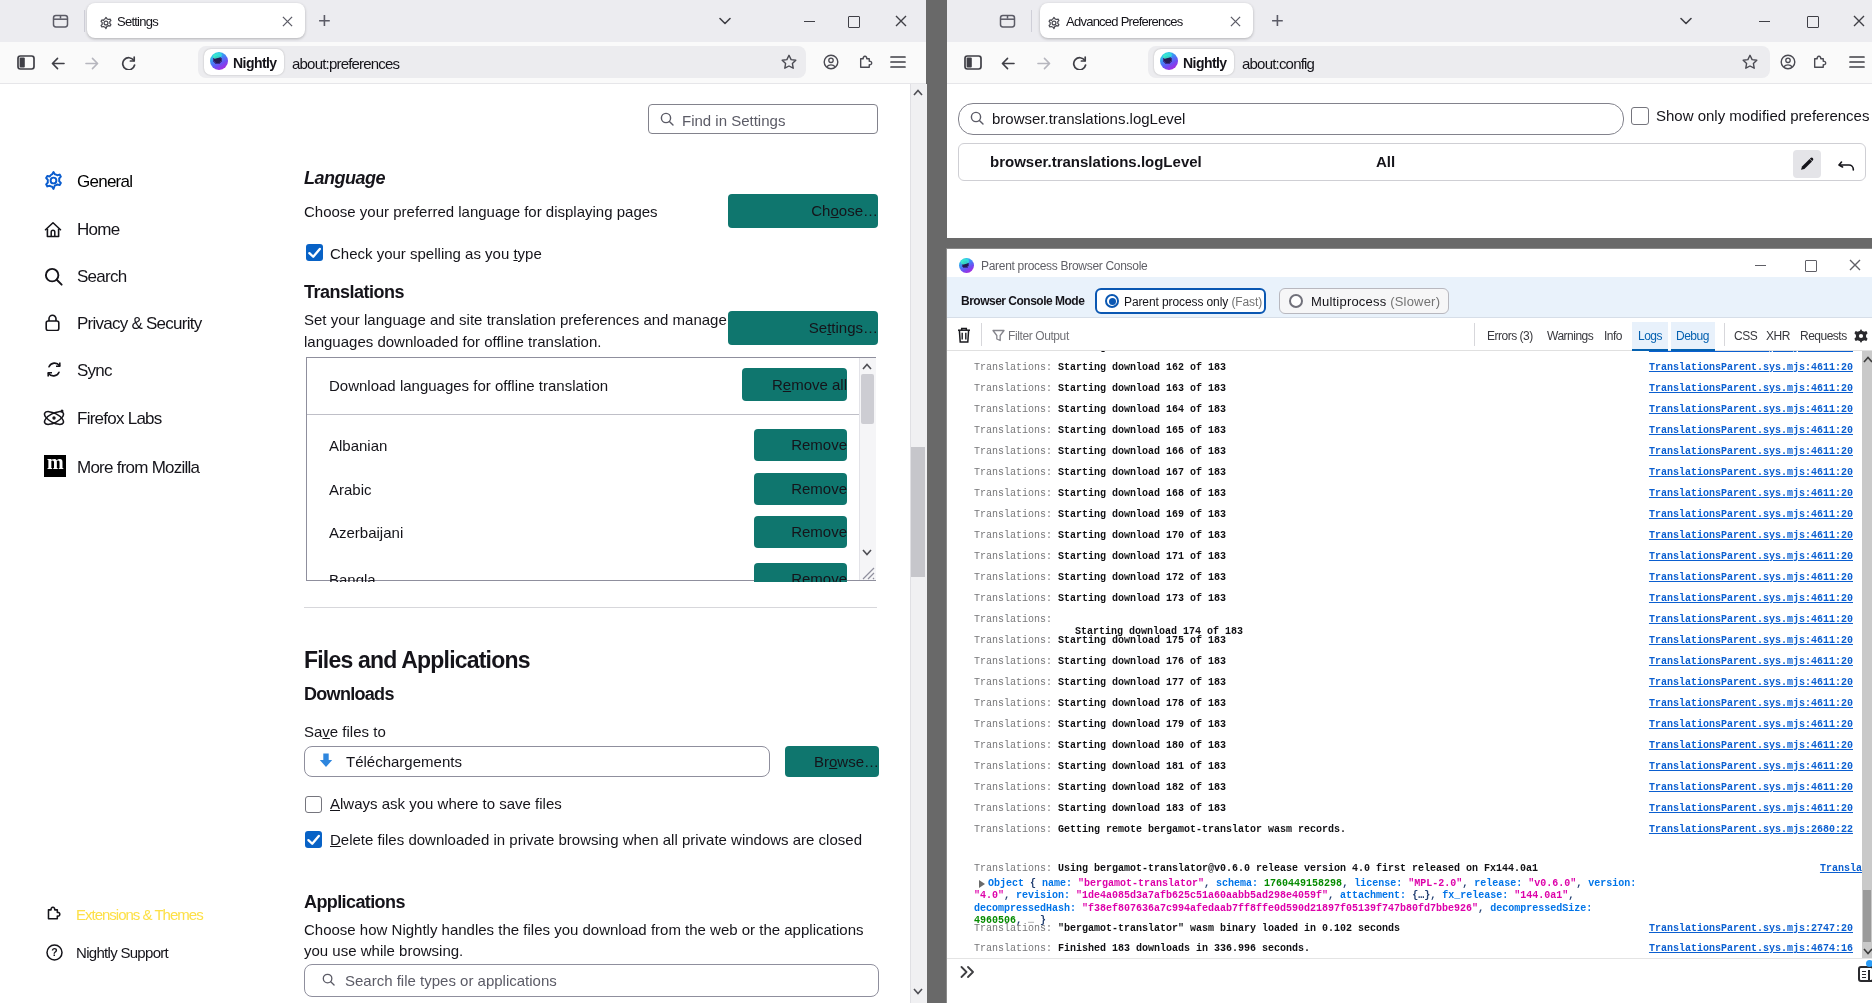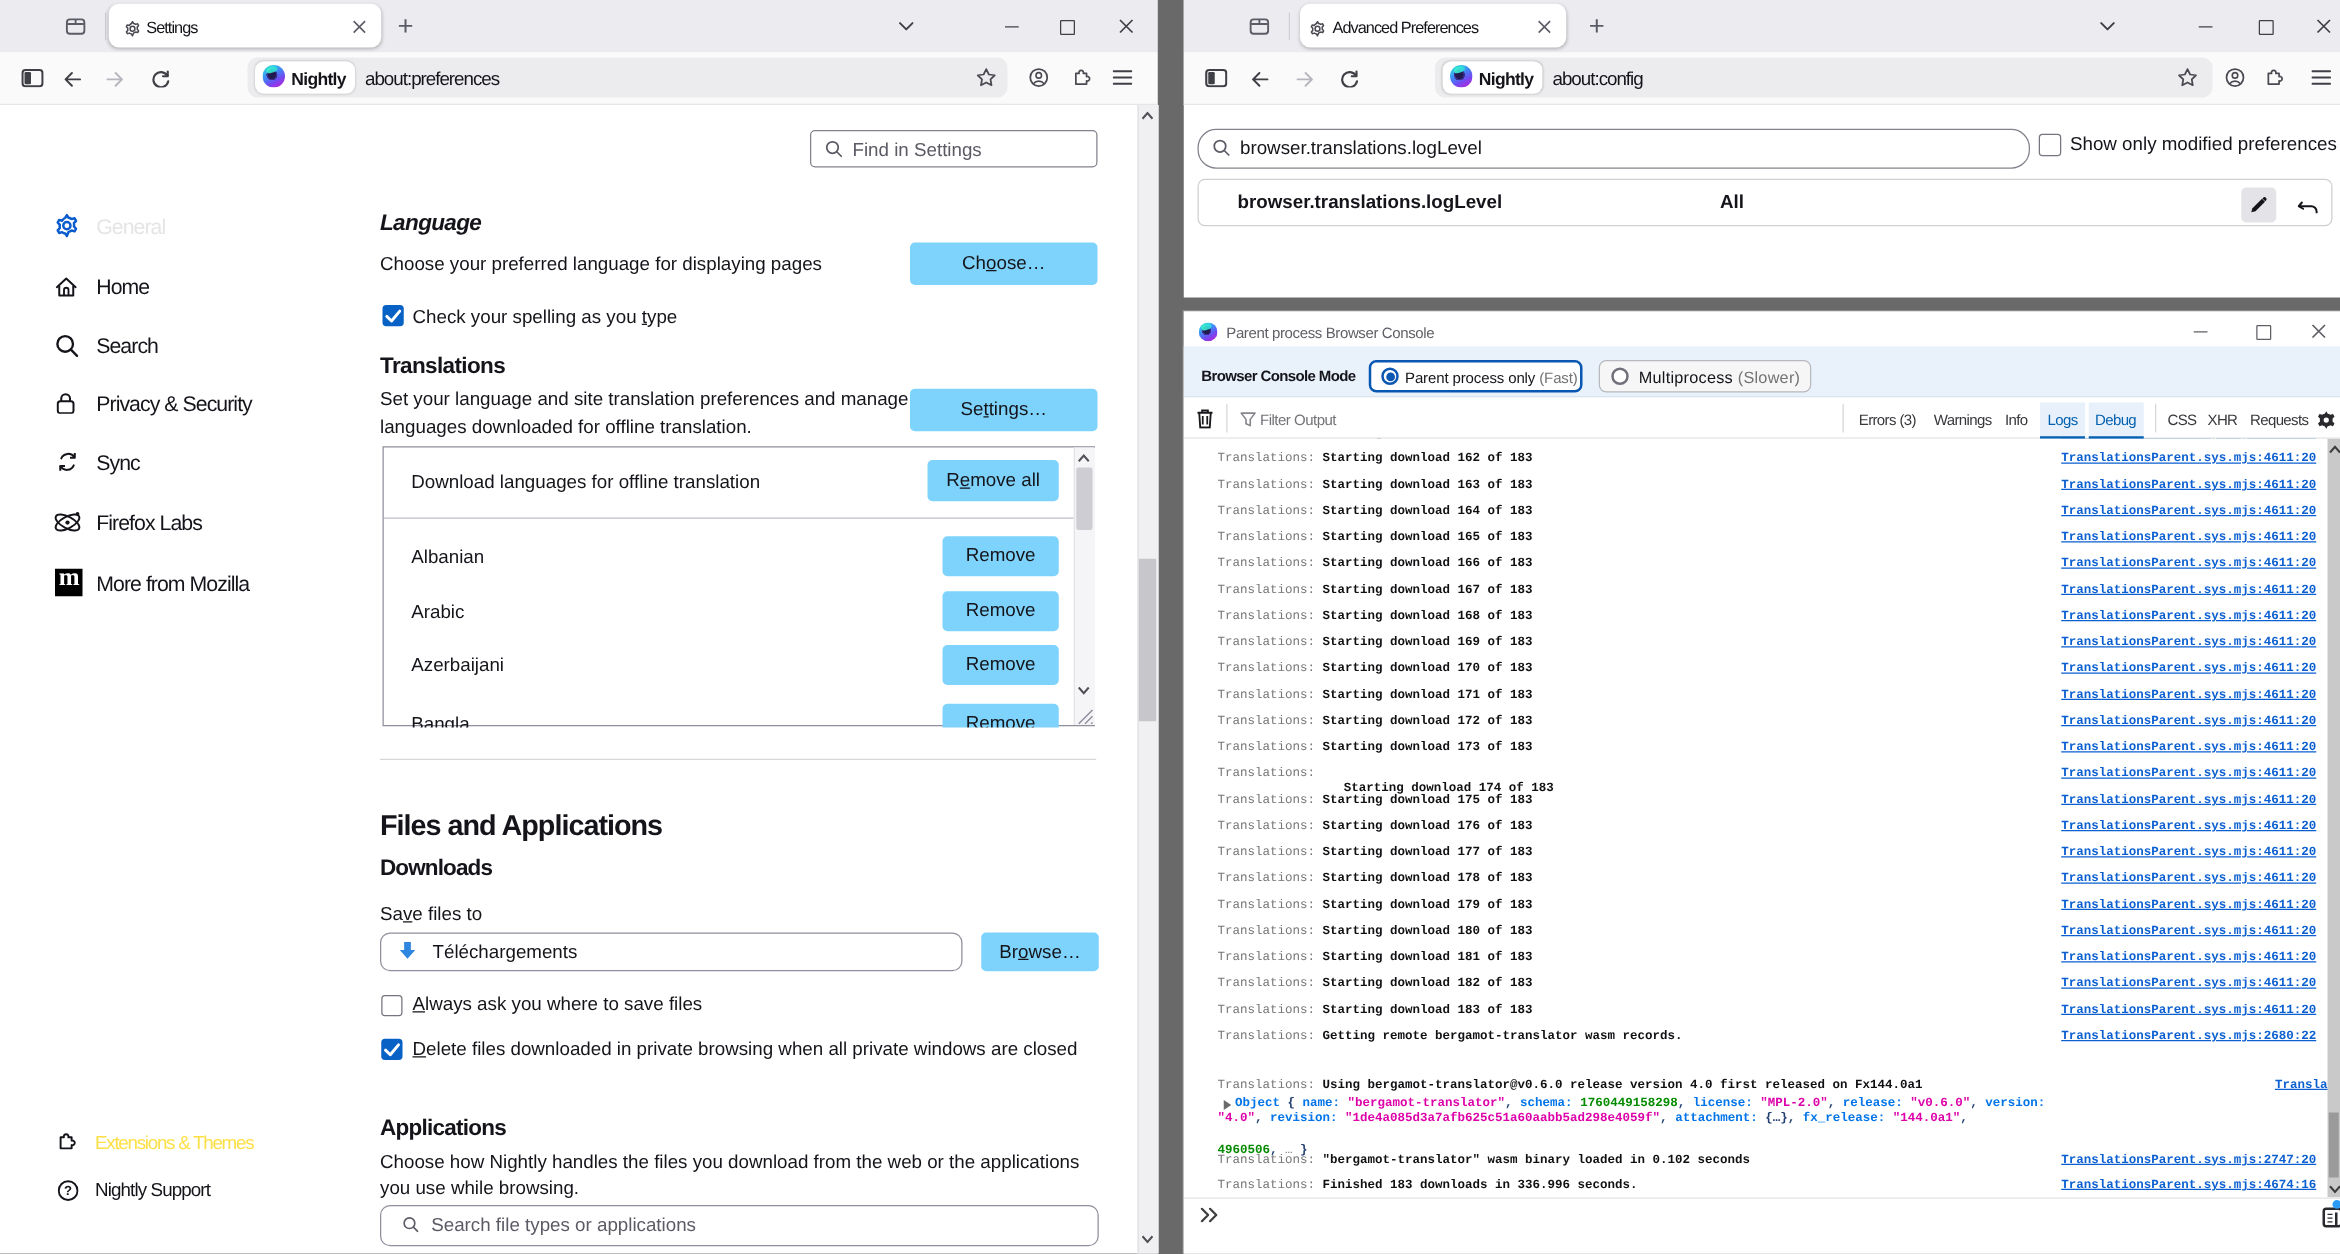--- a/index.html
+++ b/index.html
@@ -4,21 +4,21 @@
 html,body{margin:0;padding:0;}
 body{width:1872px;height:1003px;background:#696969;overflow:hidden;
   font-family:"Liberation Sans",sans-serif;color:#15141a;position:relative;}
 .a{position:absolute;}
 .win{background:#fff;}
 .tabbar{background:#ececf0;}
 .toolbar{background:#fafafa;border-bottom:1px solid #e6e6e9;}
 .tab{background:#fff;border-radius:8px;box-shadow:0 1px 3px rgba(0,0,0,.25);}
 .chip{background:#fff;border-radius:7px;box-shadow:0 0 2px rgba(0,0,0,.25);}
 .urlbar{background:#ececef;border-radius:8px;}
-.btn{background:#7dd3fc;border-radius:4px;font-size:15px;color:#15141a;text-align:center;}
+.btn{background:#0f766e;border-radius:4px;font-size:15px;color:#15141a;text-align:right;}
 .ffi{border-radius:50%;background:
  radial-gradient(circle at 42% 44%,#241a52 0 22%,#3c2f8f 23% 30%,transparent 31%),
  linear-gradient(150deg,#4ceec6 0%,#31c5e8 18%,#4187f5 42%,#6d4df2 65%,#a32ee0 85%,#c21ec2 100%);}
 .ffi::after{content:"";position:absolute;left:14%;top:4%;width:52%;height:30%;border-radius:60% 60% 50% 40%;
  background:linear-gradient(100deg,#3ef5c5,#2fd8e0);opacity:.9;transform:rotate(-16deg);}
 sb{text-decoration:underline;font-style:normal;}
 .cb{width:15px;height:15px;border:1px solid #75757d;border-radius:3px;background:#fff;}
 .mono{font-family:"Liberation Mono",monospace;font-size:10px;font-weight:bold;white-space:pre;}
 .gray{color:#767678;}
 .lnk{color:#0b5fd0;text-decoration:underline;}
@@ -87,21 +87,21 @@
 <div class="a" style="left:648px;top:104px;width:230px;height:30px;box-sizing:border-box;border:1px solid #82828c;border-radius:4px;background:#fff;"></div>
 <svg class="a" style="left:660px;top:112px;" width="14" height="14" viewBox="0 0 14 14" fill="none">
     <circle cx="6" cy="6" r="4.6" stroke="#5b5b66" stroke-width="1.4"></circle>
     <line x1="9.4" y1="9.4" x2="13" y2="13" stroke="#5b5b66" stroke-width="1.4" stroke-linecap="round"></line>
   </svg>
 <div class="a" style="left:682px;top:112px;font-size:15px;color:#5b5b66;font-weight:normal;white-space:nowrap;line-height:1.2;">Find in Settings</div>
 <svg class="a" style="left:43px;top:170px;" width="21" height="21" viewBox="0 0 16 16" fill="none">
     <circle cx="8" cy="8" r="2.2" stroke="#0a5cce" stroke-width="1.5"></circle>
     <path d="M8 1.6 L9 3.2 A5 5 0 0 1 10.9 4l1.8-.5.9 1.6-1.3 1.4a5 5 0 0 1 0 2l1.3 1.4-.9 1.6-1.8-.5a5 5 0 0 1-1.9.8L8 14.4 7 12.8a5 5 0 0 1-1.9-.8l-1.8.5-.9-1.6 1.3-1.4a5 5 0 0 1 0-2L2.4 6.1l.9-1.6 1.8.5A5 5 0 0 1 7 3.2Z" stroke="#0a5cce" stroke-width="1.5" stroke-linejoin="round"></path>
   </svg>
-<div class="a" style="left:77px;top:172px;font-size:17px;color:#e5e5e5;font-weight:normal;white-space:nowrap;line-height:1.2;letter-spacing:-0.75px;">General</div>
+<div class="a" style="left:77px;top:172px;font-size:17px;color:#000000;font-weight:normal;white-space:nowrap;line-height:1.2;letter-spacing:-0.75px;">General</div>
 <svg class="a" style="left:44px;top:221px;" width="18" height="17" viewBox="0 0 18 16.5" fill="none">
     <path d="M1.5 8.5 L9 1.5 L16.5 8.5" stroke="#15141a" stroke-width="1.6" stroke-linecap="round" stroke-linejoin="round"></path>
     <path d="M3.4 7.5 V15.2 H14.6 V7.5" stroke="#15141a" stroke-width="1.6" stroke-linejoin="round"></path>
     <path d="M7.2 15 V10.7 a1.8 1.8 0 0 1 3.6 0 V15" stroke="#15141a" stroke-width="1.5"></path>
   </svg>
 <div class="a" style="left:77px;top:220px;font-size:17px;color:#15141a;font-weight:normal;white-space:nowrap;line-height:1.2;letter-spacing:-0.75px;">Home</div>
 <svg class="a" style="left:44px;top:267px;" width="19" height="19" viewBox="0 0 14 14" fill="none">
     <circle cx="6" cy="6" r="4.6" stroke="#15141a" stroke-width="1.4"></circle>
     <line x1="9.4" y1="9.4" x2="13" y2="13" stroke="#15141a" stroke-width="1.4" stroke-linecap="round"></line>
   </svg>
@@ -450,20 +450,21 @@
       <span class="mono gray" style="position:absolute;left:27px;top:4.5px;font-weight:normal;">Translations: </span>
       <span class="mono" style="position:absolute;left:111px;top:4.5px;color:#101013;">Getting remote bergamot-translator wasm records.</span>
       <span class="mono lnk" style="position:absolute;right:19px;top:4.5px;">TranslationsParent.sys.mjs:2680:22</span>
     </div>
     <div class="a logrow" style="left:0;top:507px;width:1096px;height:77.5px;box-sizing:border-box;">
       <span class="mono" style="position:absolute;left:27px;top:5px;color:#101013;"><span class="gray" style="font-weight:normal;">Translations: </span>Using bergamot-translator@v0.6.0 release version 4.0 first released on Fx144.0a1</span>
       <span class="mono lnk" style="position:absolute;right:19px;top:5px;">TranslationsParent.sys.mjs:2725:22</span>
       <span style="position:absolute;left:32px;top:22px;width:0;height:0;border-left:6px solid #6a6a6a;border-top:4px solid transparent;border-bottom:4px solid transparent;"></span>
       <span class="mono" style="position:absolute;left:41px;top:19.5px;line-height:12.5px;"><span class="key">Object</span><span class="pun"> { </span><span class="key">name: </span><span class="str">"bergamot-translator"</span><span class="pun">, </span><span class="key">schema: </span><span class="num">1760449158298</span><span class="pun">, </span><span class="key">license: </span><span class="str">"MPL-2.0"</span><span class="pun">, </span><span class="key">release: </span><span class="str">"v0.6.0"</span><span class="pun">, </span><span class="key">version:</span></span>
       <span class="mono" style="position:absolute;left:27px;top:32px;line-height:12.5px;"><span class="str">"4.0"</span><span class="pun">, </span><span class="key">revision: </span><span class="str">"1de4a085d3a7afb625c51a60aabb5ad298e4059f"</span><span class="pun">, </span><span class="key">attachment: </span><span class="pun">{…}, </span><span class="key">fx_release: </span><span class="str">"144.0a1"</span><span class="pun">,</span></span>
+      <span class="mono" style="position:absolute;left:27px;top:44.5px;line-height:12.5px;"><span class="key">decompressedHash: </span><span class="str">"f38ef807636a7c994afedaab7ff8ffe0d590d21897f05139f747b80fd7bbe926"</span><span class="pun">, </span><span class="key">decompressedSize:</span></span>
       <span class="mono" style="position:absolute;left:27px;top:57px;line-height:12.5px;"><span class="num">4960506</span><span class="pun">, </span><span class="gray" style="font-weight:normal;">… </span><span class="pun">}</span></span>
     </div>
     <div class="a logrow" style="left:0;top:567.0px;width:925px;height:21px;box-sizing:border-box;">
       <span class="mono gray" style="position:absolute;left:27px;top:4.5px;font-weight:normal;">Translations: </span>
       <span class="mono" style="position:absolute;left:111px;top:4.5px;color:#101013;">"bergamot-translator" wasm binary loaded in 0.102 seconds</span>
       <span class="mono lnk" style="position:absolute;right:19px;top:4.5px;">TranslationsParent.sys.mjs:2747:20</span>
     </div>
     <div class="a logrow" style="left:0;top:588.0px;width:925px;height:20.5px;box-sizing:border-box;">
       <span class="mono gray" style="position:absolute;left:27px;top:4.25px;font-weight:normal;">Translations: </span>
       <span class="mono" style="position:absolute;left:111px;top:4.25px;color:#101013;">Finished 183 downloads in 336.996 seconds.</span>

